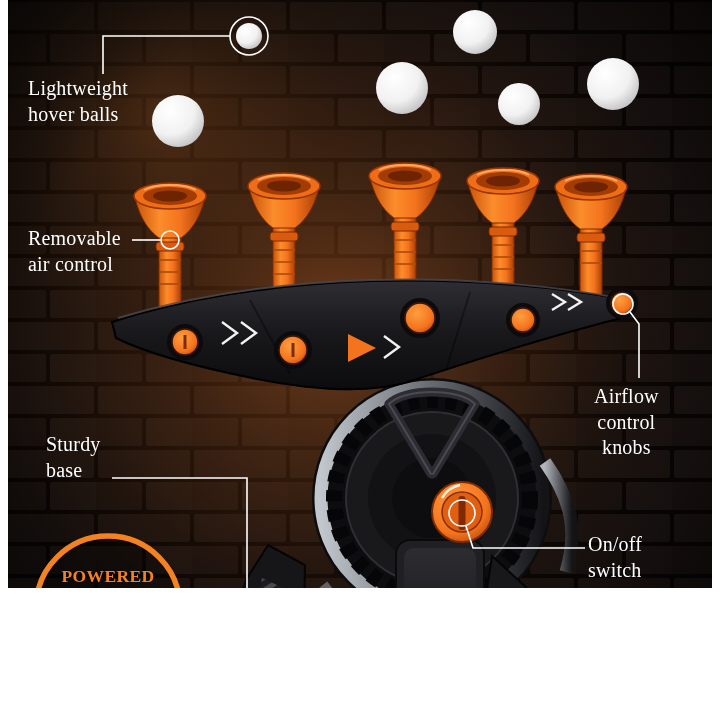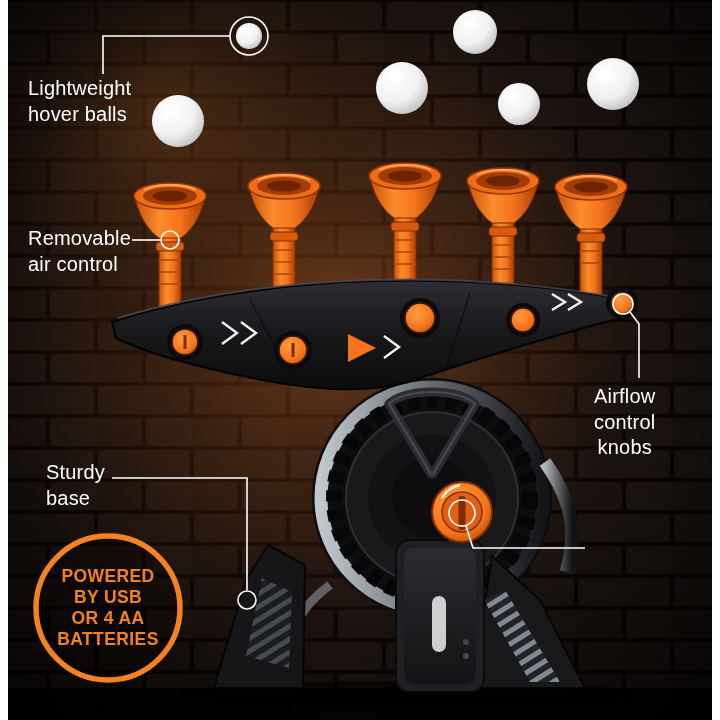--- a/index.html
+++ b/index.html
@@ -1,22 +1,22 @@
 <!DOCTYPE html>
 <html><head>
 <meta charset="utf-8">
 <style>
   html, body { margin: 0; padding: 0; background: #ffffff; }
   .scene {
     position: relative;
     width: 720px;
-    height: 720px;
+    height: 588px;
     background: #0c4a6e;
     overflow: hidden;
-    font-family: Liberation Sans, sans-serif;
+    font-family: Liberation Serif, serif;
   }
   .scene svg.art { position: absolute; left: 0; top: 0; }
   .edge-strip {
     position: absolute; top: 0; bottom: 0; width: 8px;
     background: #ffffff; z-index: 30;
   }
   .edge-strip.left { left: 0; }
   .edge-strip.right { right: 0; }
   .callout-label {
     position: absolute;
@@ -301,22 +301,24 @@
     <circle cx="108" cy="608" r="72" fill="rgba(0,0,0,0.25)" stroke="#f58220" stroke-width="5.5"></circle>
   </svg>
 
   <div class="callout-label" style="left:28px; top:76px;">Lightweight
 hover balls</div>
   <div class="callout-label" style="left:28px; top:226px;">Removable
 air control</div>
   <div class="callout-label" style="left:594px; top:384px;text-align:center;">Airflow
 control
 knobs</div>
-  <div class="callout-label" style="left:46px; top:460px;">Sturdy
+  <div class="callout-label" style="left:46px; top:432px;">Sturdy
 base</div>
+  <div class="callout-label" style="left:588px; top:532px;">On/off
+switch</div>
 
   <div class="badge-text">POWERED
 BY USB
 OR 4 AA
 BATTERIES</div>
 
   <div class="edge-strip left"></div>
   <div class="edge-strip right"></div>
 </div>
 

